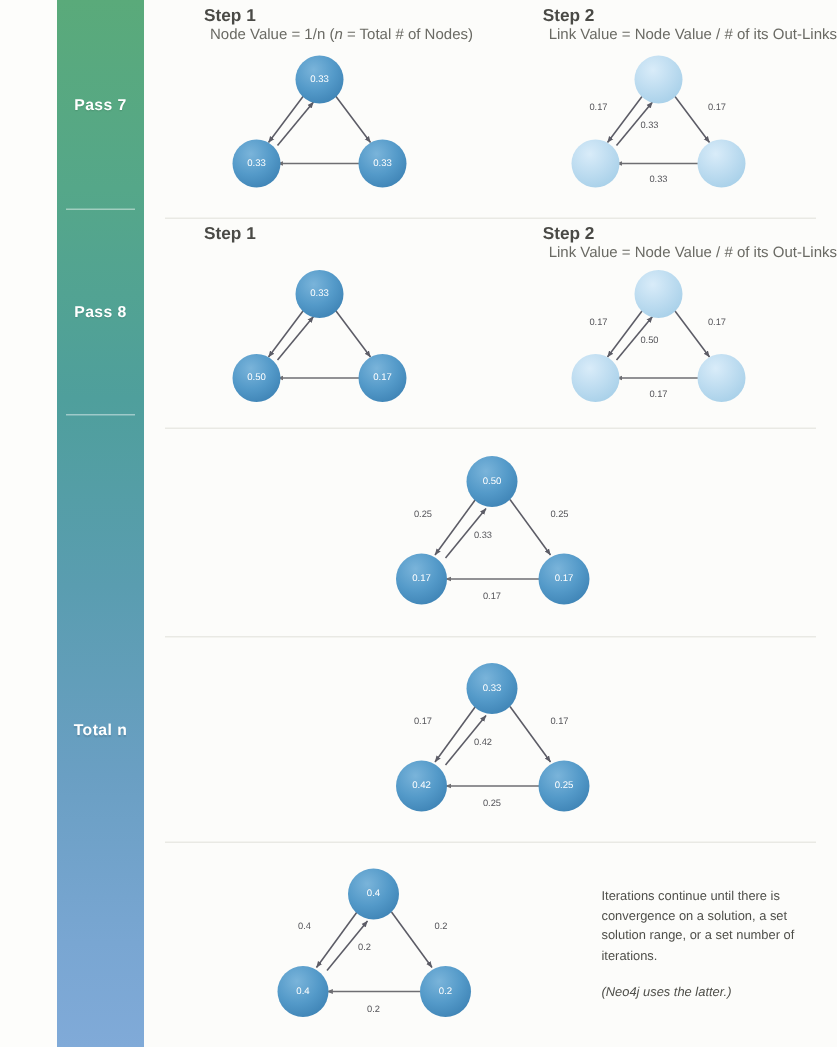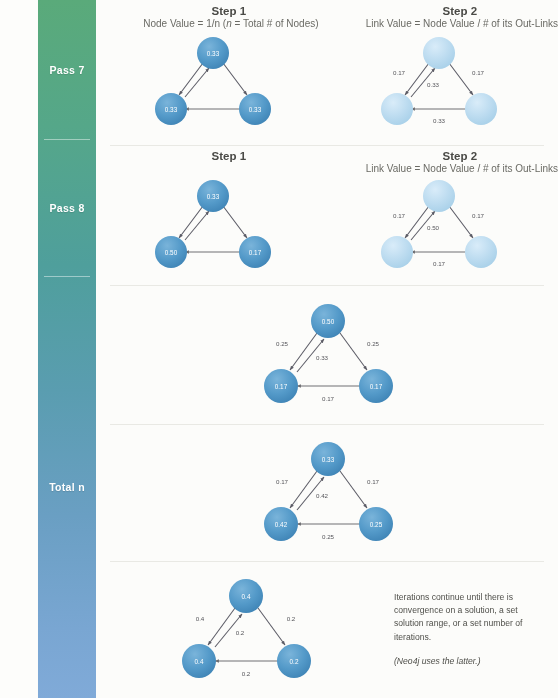--- a/index.html
+++ b/index.html
@@ -51,21 +51,21 @@
     content:"";position:absolute;top:0;left:14px;right:14px;
     height:1px;background:#e9e9e4;
   }
 
   
   .head-wrap{
     display:flex;
     width:100%;
     padding-top:5px;
   }
-  .head-col{flex:1;text-align:center;padding-left:40px;}
+  .head-col{flex:1;padding-left:40px;}
   .step-title{
     font-size:11.5px;font-weight:bold;color:#4a4a46;
     line-height:13px;margin:0;
   }
   .step-sub{
     font-size:10px;color:#6a6a64;
     line-height:10px;margin:1px 0 0 4px;
     white-space:nowrap;
   }
   .step-sub i{font-style:italic;}
@@ -285,20 +285,20 @@
           <text class="elabel" x="133" y="47">0.2</text>
           <text class="elabel" x="88" y="102">0.2</text>
           <circle class="node-dark" cx="88" cy="25" r="17"></circle>
           <text class="node-label" x="88" y="25">0.4</text>
           <circle class="node-dark" cx="41" cy="90" r="17"></circle>
           <text class="node-label" x="41" y="90">0.4</text>
           <circle class="node-dark" cx="136" cy="90" r="17"></circle>
           <text class="node-label" x="136" y="90">0.2</text>
         </svg>
       </div>
-      <div class="note" style="width:152px;padding-right:12px">
+      <div class="note" style="width:152px;padding-right:5px">
         <p>Iterations continue until there is convergence on a solution, a set solution range, or a set number of iterations.</p>
         <p>(Neo4j uses the latter.)</p>
       </div>
     </div>
 
   </div>
 </div>
 
 </body></html>

